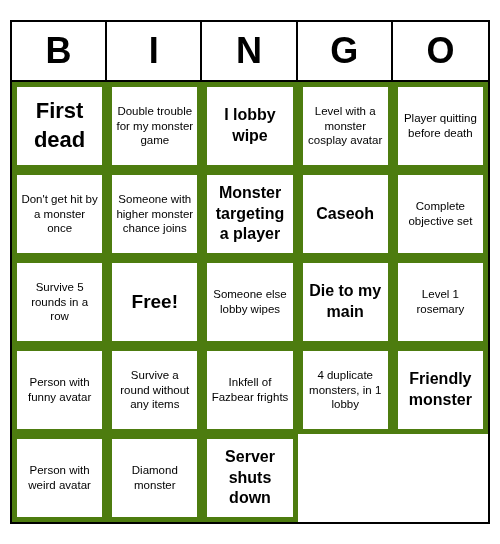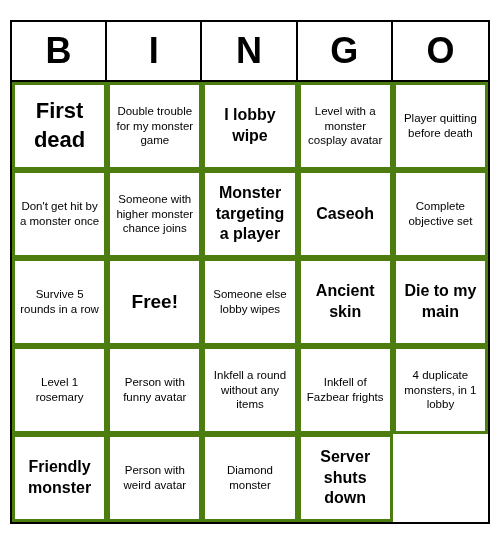--- a/index.html
+++ b/index.html
@@ -29,21 +29,21 @@
       border-right: 2px solid #000;
     }
     .bingo-letter:last-child {
       border-right: none;
     }
     .bingo-grid {
       display: grid;
       grid-template-columns: repeat(5, 1fr);
     }
     .bingo-cell {
-      border: 3px solid #4d7c0f;
+      border: 5px solid #4d7c0f;
       min-height: 88px;
       display: flex;
       align-items: center;
       justify-content: center;
       text-align: center;
       padding: 4px;
       font-size: 11.5px;
       line-height: 1.3;
     }
     .bingo-cell.large-text {
@@ -77,25 +77,24 @@
       <div class="bingo-cell ">Level with a monster cosplay avatar</div>
       <div class="bingo-cell ">Player quitting before death</div>
       <div class="bingo-cell ">Don't get hit by a monster once</div>
       <div class="bingo-cell ">Someone with higher monster chance joins</div>
       <div class="bingo-cell medium-text">Monster targeting a player</div>
       <div class="bingo-cell medium-text">Caseoh</div>
       <div class="bingo-cell ">Complete objective set</div>
       <div class="bingo-cell ">Survive 5 rounds in a row</div>
       <div class="bingo-cell free">Free!</div>
       <div class="bingo-cell ">Someone else lobby wipes</div>
-      <div class="bingo-cell medium-text">Ancient skin</div>
       <div class="bingo-cell medium-text">Die to my main</div>
       <div class="bingo-cell ">Level 1 rosemary</div>
       <div class="bingo-cell ">Person with funny avatar</div>
-      <div class="bingo-cell ">Inkfell a round without any items</div>
+      <div class="bingo-cell ">Survive a round without any items</div>
       <div class="bingo-cell ">Inkfell of Fazbear frights</div>
       <div class="bingo-cell ">4 duplicate monsters, in 1 lobby</div>
       <div class="bingo-cell medium-text">Friendly monster</div>
       <div class="bingo-cell ">Person with weird avatar</div>
       <div class="bingo-cell ">Diamond monster</div>
       <div class="bingo-cell medium-text">Server shuts down</div>
     </div>
 </div>
 
 </body></html>

